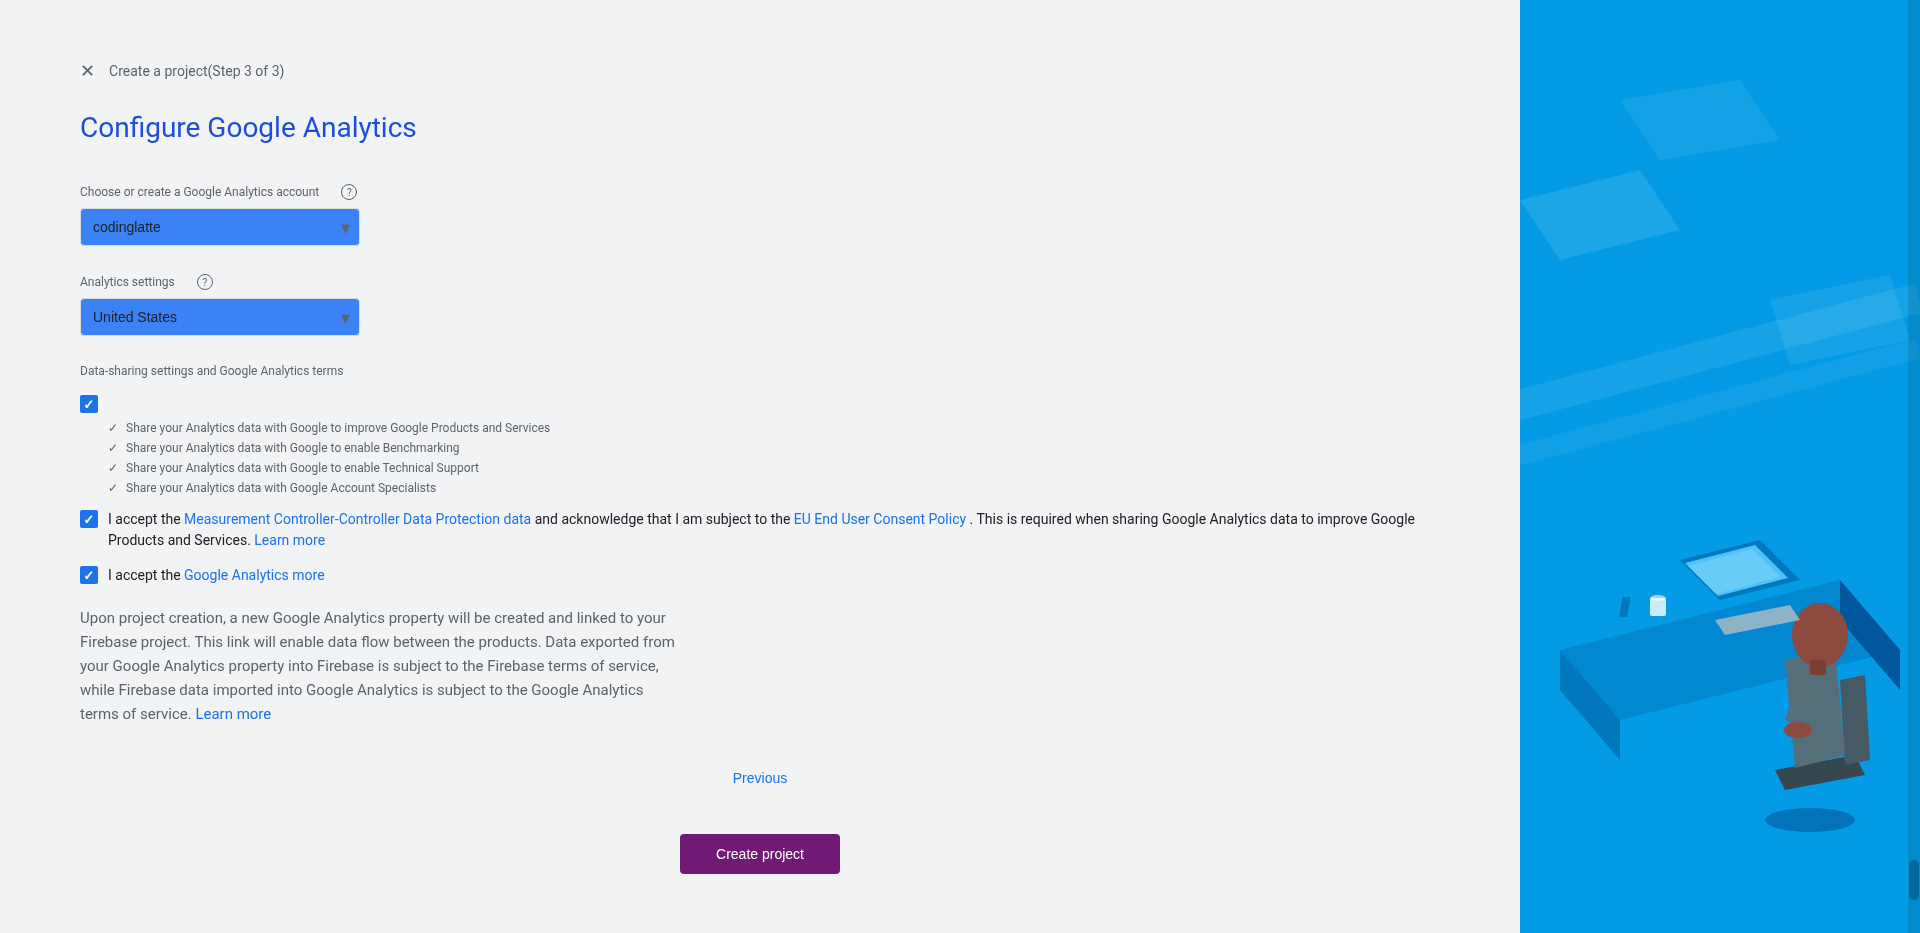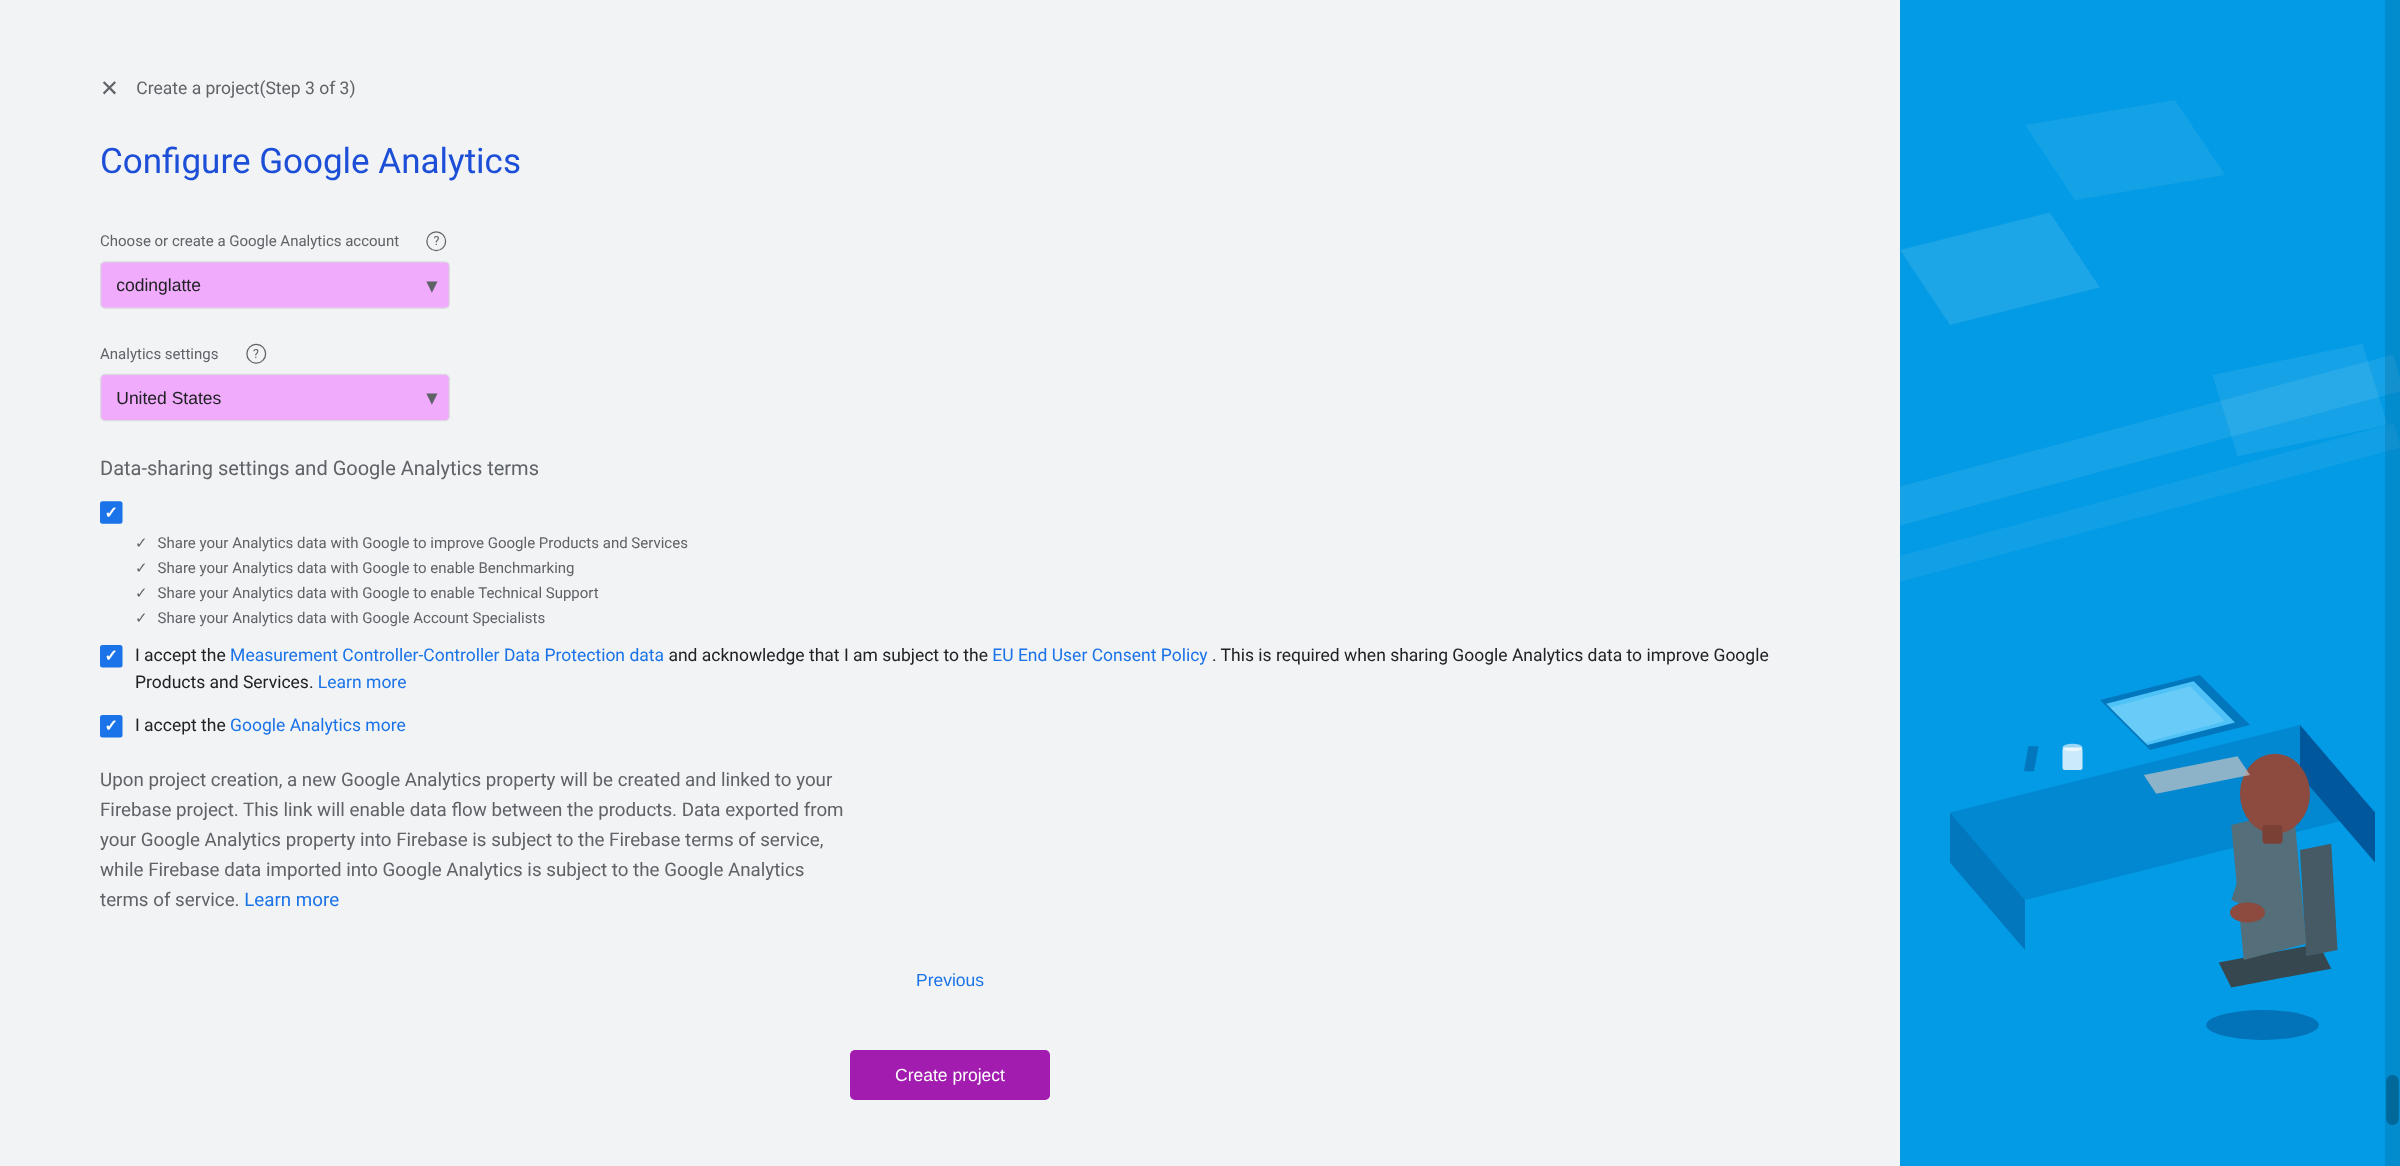--- a/index.html
+++ b/index.html
@@ -68,36 +68,36 @@
       width: 280px;
       margin-bottom: 28px;
     }
     .select-field {
       width: 100%;
       padding: 10px 36px 10px 12px;
       border: 1px solid #dadce0;
       border-radius: 4px;
       font-size: 14px;
       color: #202124;
-      background: #f0abfc;
+      background: #3b82f6;
       appearance: none;
       cursor: pointer;
       outline: none;
     }
     .select-arrow {
       position: absolute;
       right: 10px;
       top: 50%;
       transform: translateY(-50%);
       color: #5f6368;
       pointer-events: none;
       font-size: 18px;
     }
     .data-sharing-title {
-      font-size: 16px;
+      font-size: 12px;
       color: #5f6368;
       margin-bottom: 16px;
     }
     .checkbox-row {
       display: flex;
       align-items: flex-start;
       gap: 10px;
       margin-bottom: 14px;
     }
     .checkbox-row.main-checkbox {
@@ -162,21 +162,21 @@
     }
     .prev-btn {
       background: none;
       border: none;
       color: #1a73e8;
       font-size: 14px;
       cursor: pointer;
       padding: 8px 0;
     }
     .create-btn {
-      background: #a21caf;
+      background: #701a75;
       color: #fff;
       border: none;
       border-radius: 4px;
       font-size: 14px;
       padding: 12px 20px;
       cursor: pointer;
       font-weight: 500;
       min-width: 160px;
     }
     

